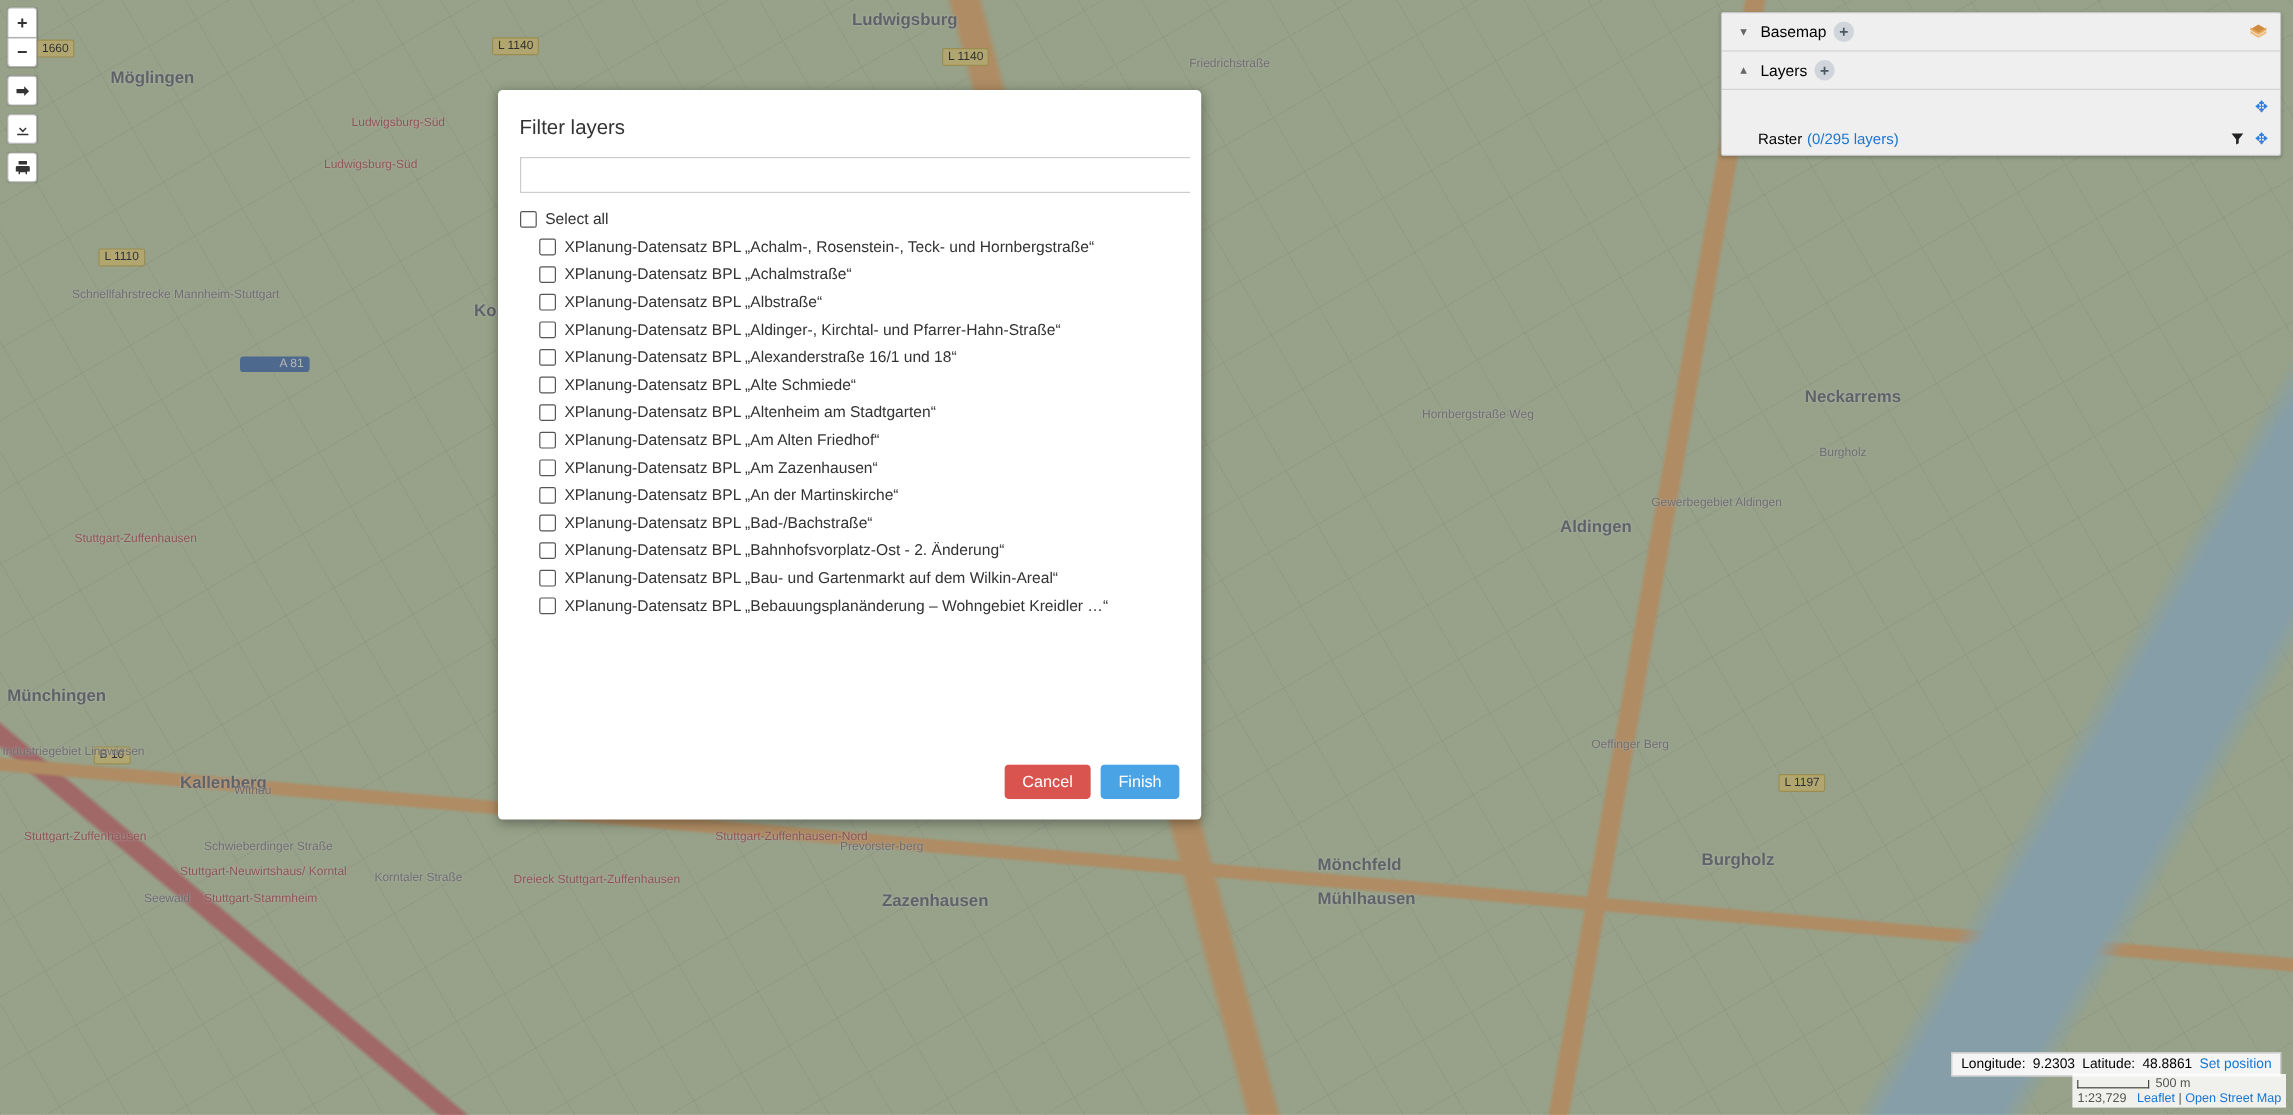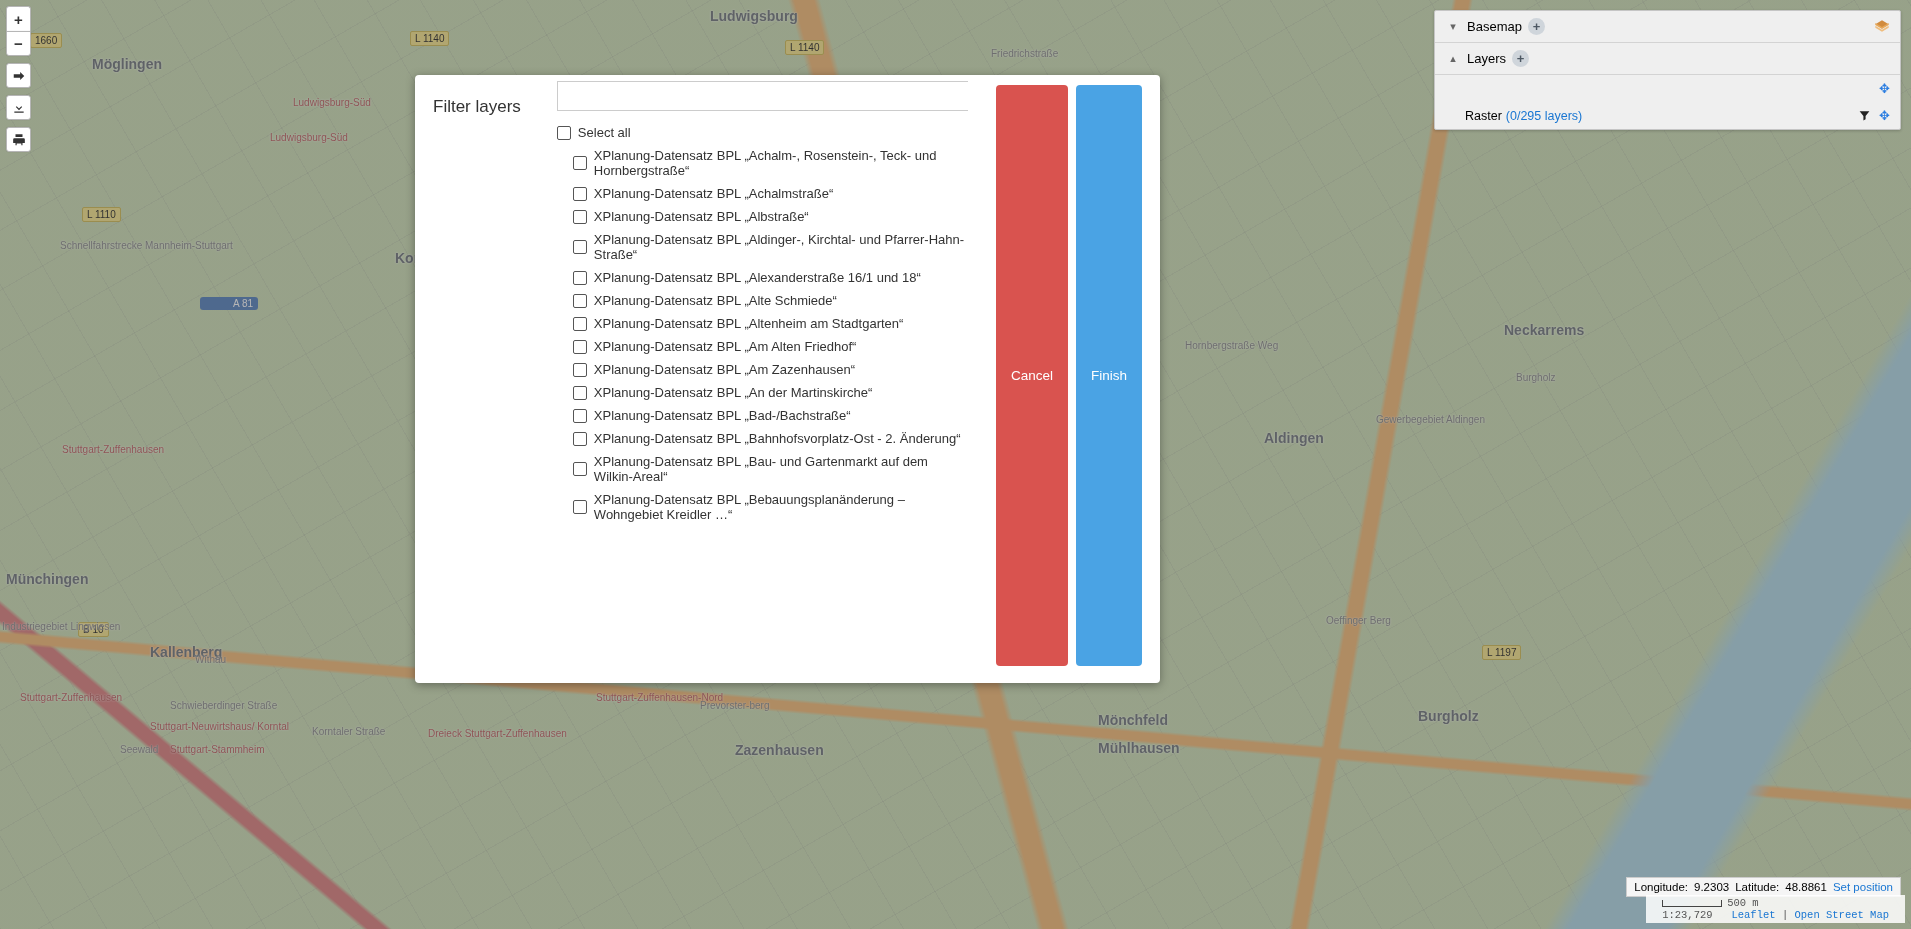--- a/index.html
+++ b/index.html
@@ -60,56 +60,56 @@
   .layers-icon  { margin-left:auto; color:#d18b3e; }
   .spacer       { flex:1; }
   .panel-sub    { padding:6px 10px 6px 30px; font-size:12.5px; display:flex; align-items:center; }
   .panel-sub.hdr{ justify-content:flex-end; }
   .sub-link     { color:#1976d2; margin-left:4px; }
   .move-icon    { color:#2a7de1; font-size:13px; margin-left:8px; cursor:move;}
   .funnel-icon  { color:#3a3a3a; margin-left:auto; }
 
   
   .modal {
-    position:absolute; left:415px; top:75px; width:745px; height:608px;
+    position:absolute; left:415px; top:75px; width:586px; height:608px;
     background:#fff; border-radius:4px; box-shadow:0 2px 10px rgba(0,0,0,.35);
-    display:flex; flex-direction:row; z-index:20;
+    display:flex; flex-direction:column; z-index:20;
   }
   .modal h3     { margin:0; padding:22px 18px 8px; font-size:17px; font-weight:500; color:#333; }
   .scroll-wrap  { position:relative; flex:1; margin:6px 10px 0 18px; overflow-y:scroll; }
   .scroll-wrap::-webkit-scrollbar{width:14px;}
   .scroll-wrap::-webkit-scrollbar-thumb{background:#c2c2c2; border-radius:3px;}
   .filter-input{ width:680px; height:30px; border:1px solid #ccc; padding:4px 8px; margin:0 0 10px 0; }
   .chk-row      { display:flex; align-items:center; padding:4px 0 4px 0; color:#333; font-size:13px; }
   .chk-row.indent{ padding-left:16px; }
   .chk          { width:14px; height:14px; border:1.5px solid #555; border-radius:2px; margin-right:7px; flex-shrink:0; }
   .modal-footer { display:flex; justify-content:flex-end; gap:8px; padding:10px 18px 17px; }
   .btn          { padding:6px 14px; border-radius:4px; font-size:13.5px; cursor:pointer; border:1px solid transparent;}
   .btn-cancel   { background:#d9534f; color:#fff; }
   .btn-finish   { background:#4aa3e4; color:#fff; }
 
   
   .br-box       { position:absolute; right:10px; bottom:32px; background:#f5f5f5; border:1px solid #ccc;
                   padding:3px 7px; font-size:11.5px; display:flex; align-items:center; gap:6px; z-index:5;}
   .br-setpos    { color:#1976d2; cursor:pointer; }
   .attribution  { position:absolute; right:6px; bottom:6px; background:rgba(255,255,255,.85);
-                  padding:2px 16px; font-size:10.5px; color:#555; z-index:5;font-family:Liberation Mono, monospace;}
+                  padding:2px 4px; font-size:10.5px; color:#555; z-index:5;}
   .attribution a{ color:#1976d2; text-decoration:none; }
   .scalebar-box { display:flex; align-items:center; gap:5px; margin-right:6px;}
   .scalebar     { width:60px; height:7px; border:1.5px solid #444; border-top:none; }
 </style>
 </head>
 <body>
 
 <div class="map"></div>
 <div id="city-labels">
     <div class="city-label" style="left: 710px; top: 8px;">Ludwigsburg</div>
     <div class="city-label" style="left: 92px; top: 56px;">Möglingen</div>
     <div class="city-label" style="left: 395px; top: 250px;">Kornwestheim</div>
-    <div class="city-label" style="left: 1264px; top: 430px;">Aldingen</div>
+    <div class="city-label" style="left: 1300px; top: 430px;">Aldingen</div>
     <div class="city-label" style="left: 1504px; top: 322px;">Neckarrems</div>
     <div class="city-label" style="left: 150px; top: 644px;">Kallenberg</div>
     <div class="city-label" style="left: 735px; top: 742px;">Zazenhausen</div>
     <div class="city-label" style="left: 1098px; top: 712px;">Mönchfeld</div>
     <div class="city-label" style="left: 1098px; top: 740px;">Mühlhausen</div>
     <div class="city-label" style="left: 6px; top: 571px;">Münchingen</div>
     <div class="city-label" style="left: 1418px; top: 708px;">Burgholz</div>
   </div>
 <div id="road-shields">
     <div class="road-shield" style="left: 82px; top: 207px;">L 1110</div>

